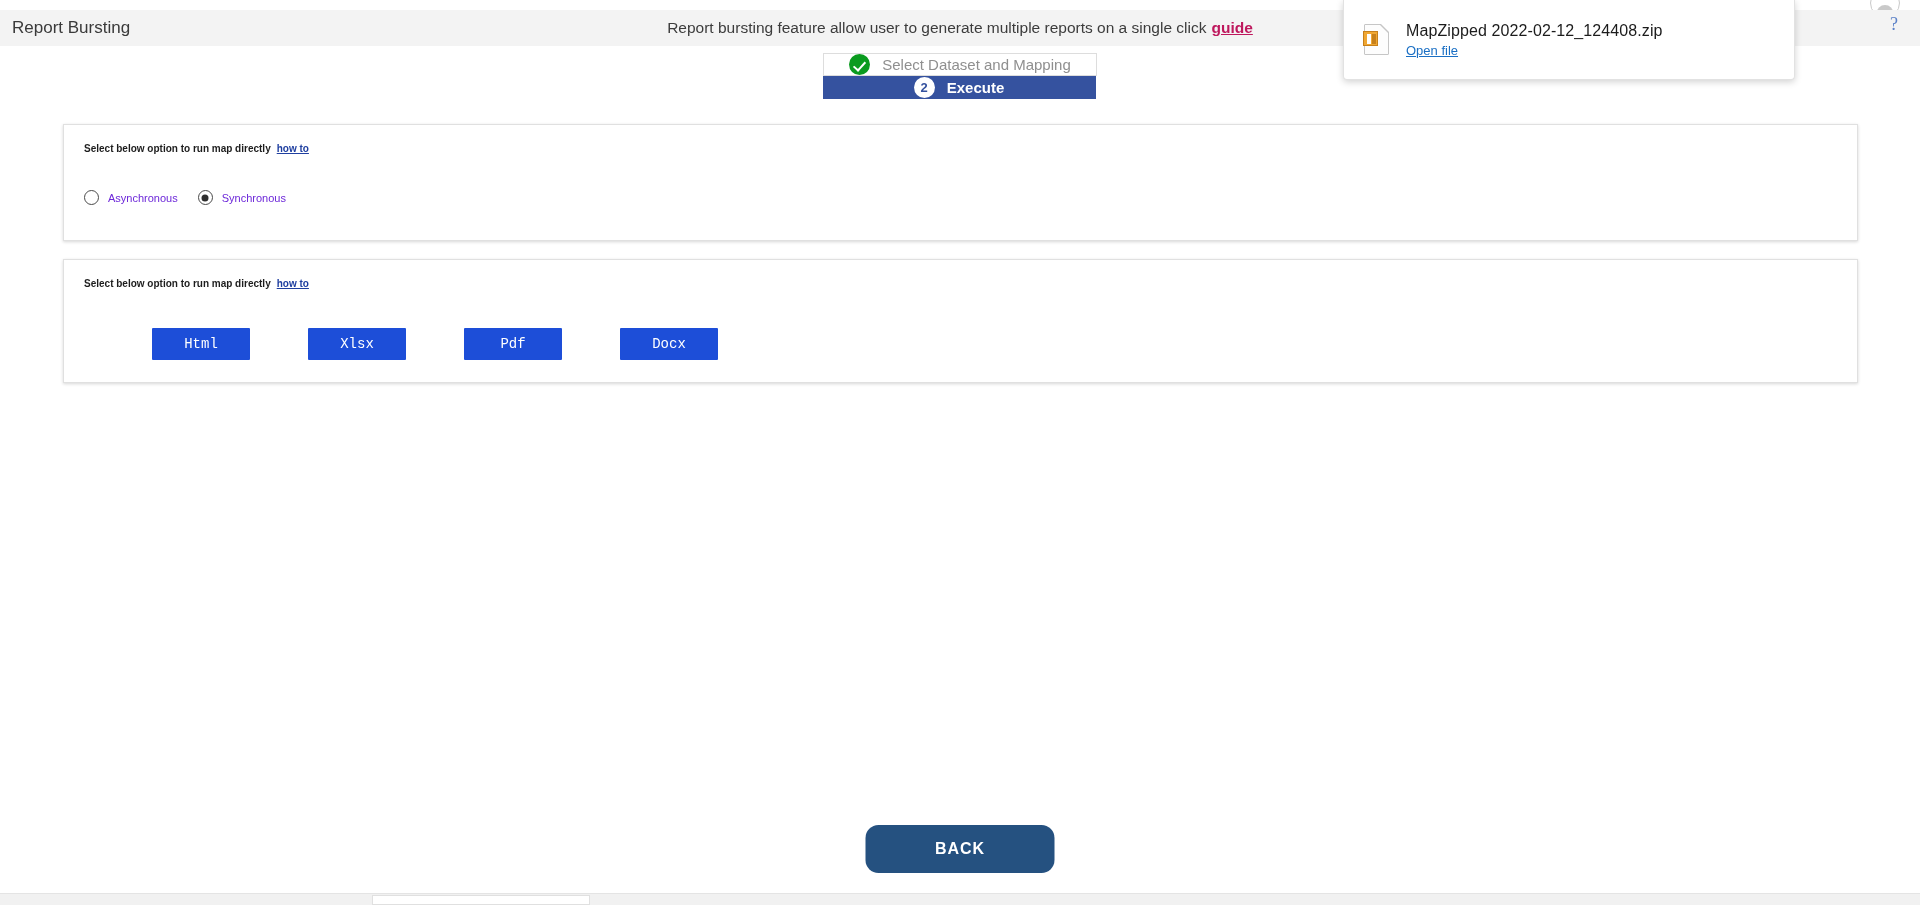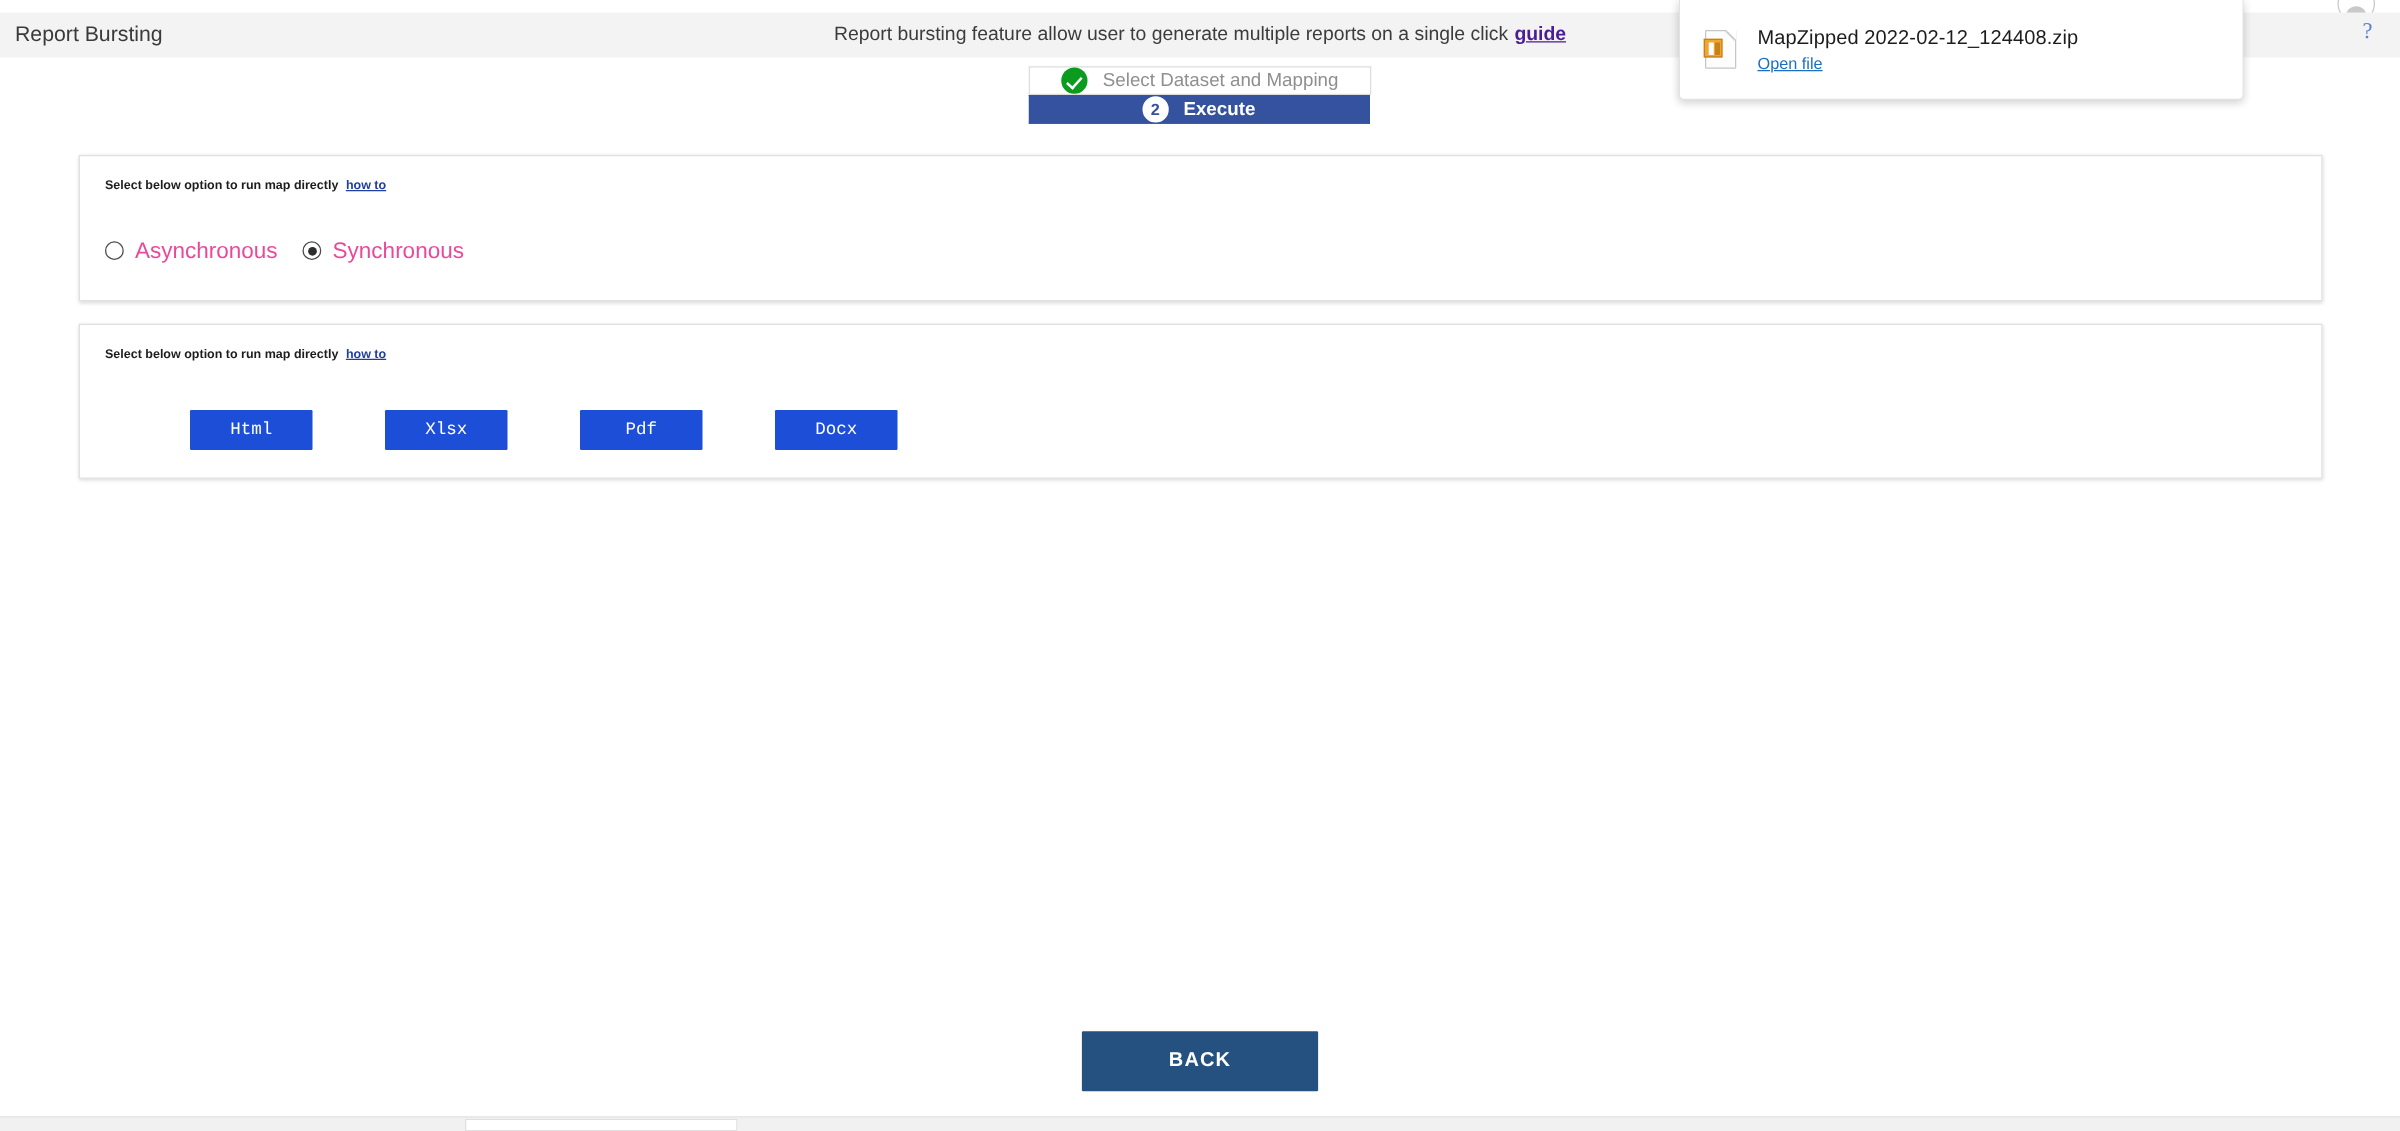--- a/index.html
+++ b/index.html
@@ -151,21 +151,21 @@
     font-weight: 400;
   }
   .header-tagline {
     position: absolute;
     left: 0; right: 0;
     text-align: center;
     font-size: 15.5px;
     color: #3c3c3c;
   }
   .header-tagline .guide-link {
-    color: #4c1d95;
+    color: #be185d;
     font-weight: bold;
     text-decoration: underline;
     cursor: pointer;
     margin-left: 5px;
   }
 
   
   .stepper {
     position: absolute;
     top: 53px;
@@ -282,22 +282,22 @@
   .radio-dot.selected::after {
     content: "";
     position: absolute;
     left: 50%; top: 50%;
     transform: translate(-50%, -50%);
     width: 7px; height: 7px;
     border-radius: 50%;
     background: #2e2e2e;
   }
   .radio-label {
-    font-size: 18px;
-    color: #ec4899;
+    font-size: 11px;
+    color: #6d28d9;
   }
 
   
   .format-row {
     position: absolute;
     left: 88px;
     top: 68px;
     display: flex;
     gap: 58px;
   }
@@ -321,21 +321,21 @@
     top: 825px;
     width: 189px;
     height: 48px;
     background: #255180;
     color: #ffffff;
     border: none;
     font-size: 16px;
     font-weight: bold;
     letter-spacing: 0.9px;
     font-family: "Liberation Sans", sans-serif;
-    border-radius: 1px;
+    border-radius: 13px;
     cursor: pointer;
   }
 
   
   .h-scrollbar {
     position: absolute;
     bottom: 0; left: 0;
     width: 1920px; height: 12px;
     background: #f1f1f1;
     border-top: 1px solid #e4e4e4;

